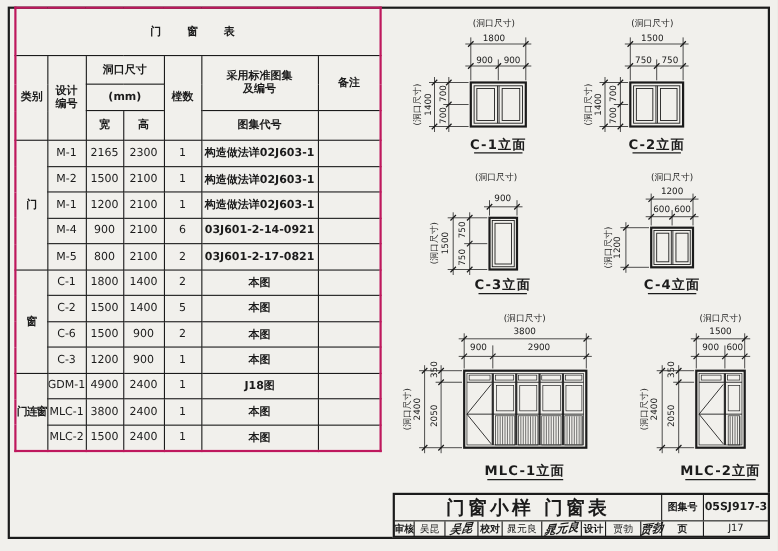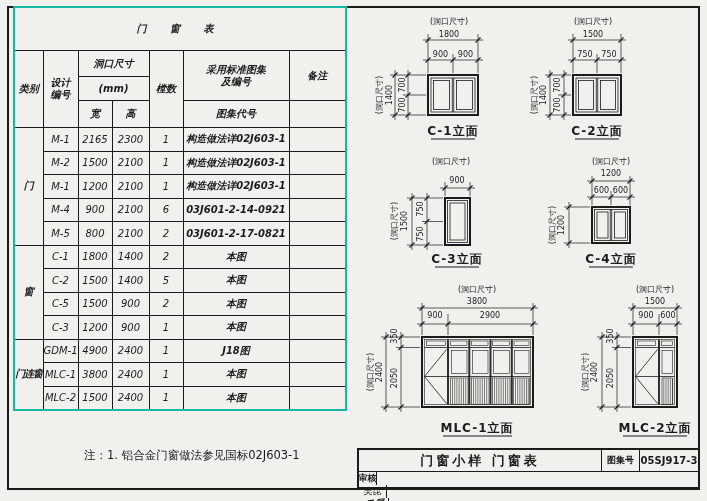--- a/index.html
+++ b/index.html
@@ -2,21 +2,21 @@
 <html><head>
 <meta charset="utf-8">
 <style>
   html,body{margin:0;padding:0;background:#e7e6e2;}
   .sheet{position:relative;width:707px;height:501px;background:#f1f0ec;
     font-family:"DejaVu Sans","Liberation Sans",sans-serif;color:#1b1b1b;overflow:hidden;}
   .frame{position:absolute;left:7px;top:6px;width:693px;height:484px;
     border:2px solid #1b1b1b;box-sizing:border-box;}
   
   .wtable{position:absolute;left:13px;top:6px;width:332px;border-collapse:collapse;
-    table-layout:fixed;border:2px solid #14b8a6;font-style:italic;}
+    table-layout:fixed;border:2px solid #be185d;}
   .wtable td{border:1px solid #1b1b1b;font-size:10px;text-align:center;vertical-align:middle;
     padding:0;white-space:nowrap;overflow:hidden;}
   .t-title{height:42px;font-size:14px;font-weight:bold;letter-spacing:10px;}
   .hd{font-weight:bold;font-size:10px;line-height:12px;}
   .r1{height:26px}.r2{height:24px}.r3{height:27px}
   .dr{height:23.5px;}
   .cat{font-weight:bold;font-size:10px;letter-spacing:0;}
   .cat3{font-size:9px;letter-spacing:-1px;}
   .num{text-align:right;padding-right:5px;}
   .refc{text-align:left;padding-left:5px;font-weight:bold;font-size:9.5px;}
@@ -31,25 +31,25 @@
   .w08{stroke:#1b1b1b;stroke-width:.8;fill:none;}
   .w06{stroke:#1b1b1b;stroke-width:.6;fill:none;}
   .mul{stroke:#2e2e2e;stroke-width:2;fill:none;}
   .hat{stroke:#1b1b1b;stroke-width:.55;fill:none;}
   .elabel{font-size:12px;font-weight:bold;letter-spacing:1px;}
   .ul{stroke:#1b1b1b;stroke-width:1.2;}
   
   .tb{position:absolute;left:357px;top:448px;width:343px;height:41px;box-sizing:border-box;
     border:2px solid #1b1b1b;display:flex;flex-direction:column;background:#f1f0ec;}
   .tb-row1{display:flex;flex:1;border-bottom:1.5px solid #1b1b1b;}
-  .tb-row2{display:flex;height:15px;flex-direction:column;}
+  .tb-row2{display:flex;height:15px;}
   .tbc{display:flex;align-items:center;justify-content:center;box-sizing:border-box;
     border-right:1px solid #1b1b1b;font-size:9px;white-space:nowrap;overflow:visible;}
   .tbc:last-child{border-right:none;}
-  .tb-main{width:243px;font-size:13px;font-weight:bold;letter-spacing:3px;border-right:1.2px solid #1b1b1b;}
+  .tb-main{width:243px;font-size:17px;font-weight:bold;letter-spacing:3px;border-right:1.2px solid #1b1b1b;}
   .tb-al{width:38px;font-weight:bold;border-right:1.2px solid #1b1b1b;}
   .tb-an{flex:1;font-size:10px;font-weight:bold;}
   .lb{font-weight:bold;}
   .sig{font-style:italic;font-size:10.5px;transform:rotate(-6deg) skewX(-12deg);font-weight:bold;}
 </style>
 </head>
 <body>
 
 <div class="sheet">
   <div class="frame"></div>
@@ -143,21 +143,21 @@
         </tr>
     <tr class="dr">
           <td>C-2</td>
           <td class="num">1500</td>
           <td class="num">1400</td>
           <td>5</td>
           <td class="refc">本图</td>
           <td></td>
         </tr>
     <tr class="dr">
-          <td>C-5</td>
+          <td>C-6</td>
           <td class="num">1500</td>
           <td class="num">900</td>
           <td>2</td>
           <td class="refc">本图</td>
           <td></td>
         </tr>
     <tr class="dr">
           <td>C-3</td>
           <td class="num">1200</td>
           <td class="num">900</td>
@@ -187,21 +187,20 @@
           <td class="num">1500</td>
           <td class="num">2400</td>
           <td>1</td>
           <td class="refc">本图</td>
           <td></td>
         </tr>
   </tbody>
     </table>
 
   <div class="notes">
-    <div>注：1. 铝合金门窗做法参见国标02J603-1</div>
   </div>
 
   <svg style="left:365px;top:10px" width="150" height="133" viewBox="0 0 150 133">
     <g>
       <path class="dim" d="M58 30H118M58 50H118M63 24V63M113 24V63M88 44V63M30 60V110M43 60V110M25 65H61M25 105H61M38 85H61"></path>
       <path class="tk" d="M60.5 32.5L65.5 27.5M110.5 32.5L115.5 27.5M60.5 52.5L65.5 47.5M85.5 52.5L90.5 47.5M110.5 52.5L115.5 47.5M27.5 67.5L32.5 62.5M27.5 107.5L32.5 102.5M40.5 67.5L45.5 62.5M40.5 87.5L45.5 82.5M40.5 107.5L45.5 102.5"></path>
       <text x="84" y="14" text-anchor="middle">(洞口尺寸)</text>
       <text x="84" y="27" text-anchor="middle">1800</text>
       <text x="75.5" y="47" text-anchor="middle">900</text>
       <text x="100.5" y="47" text-anchor="middle">900</text>

